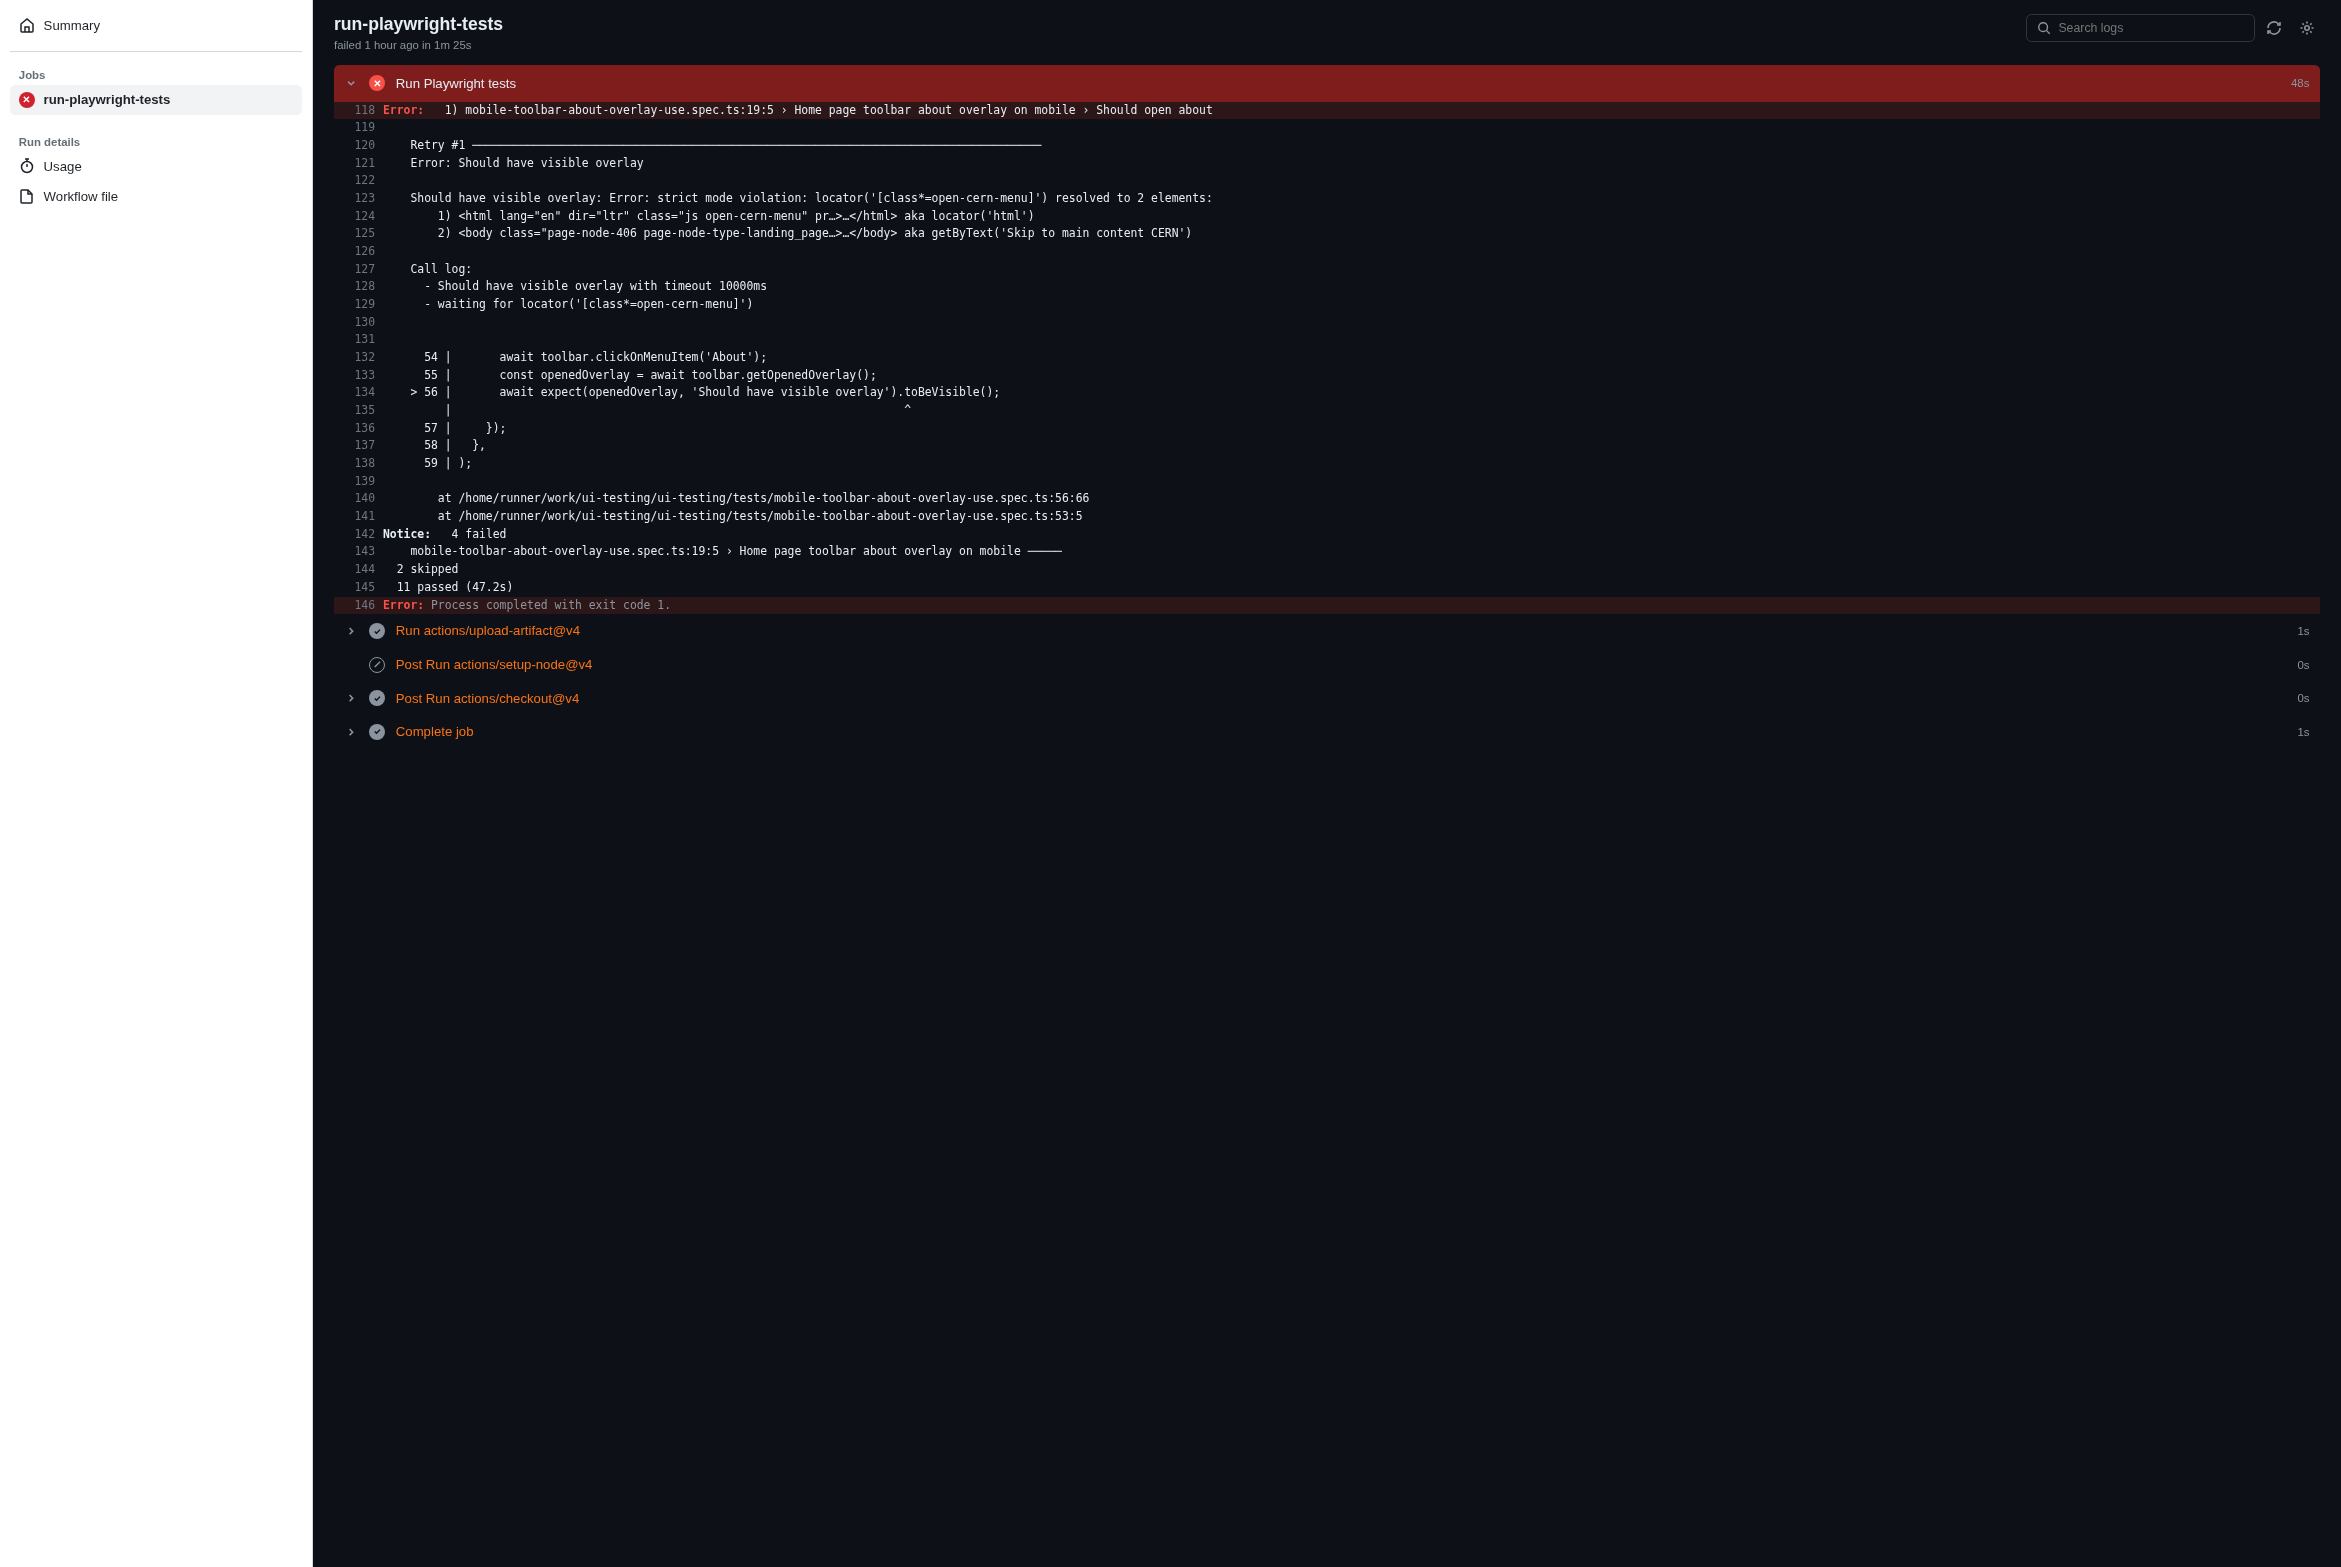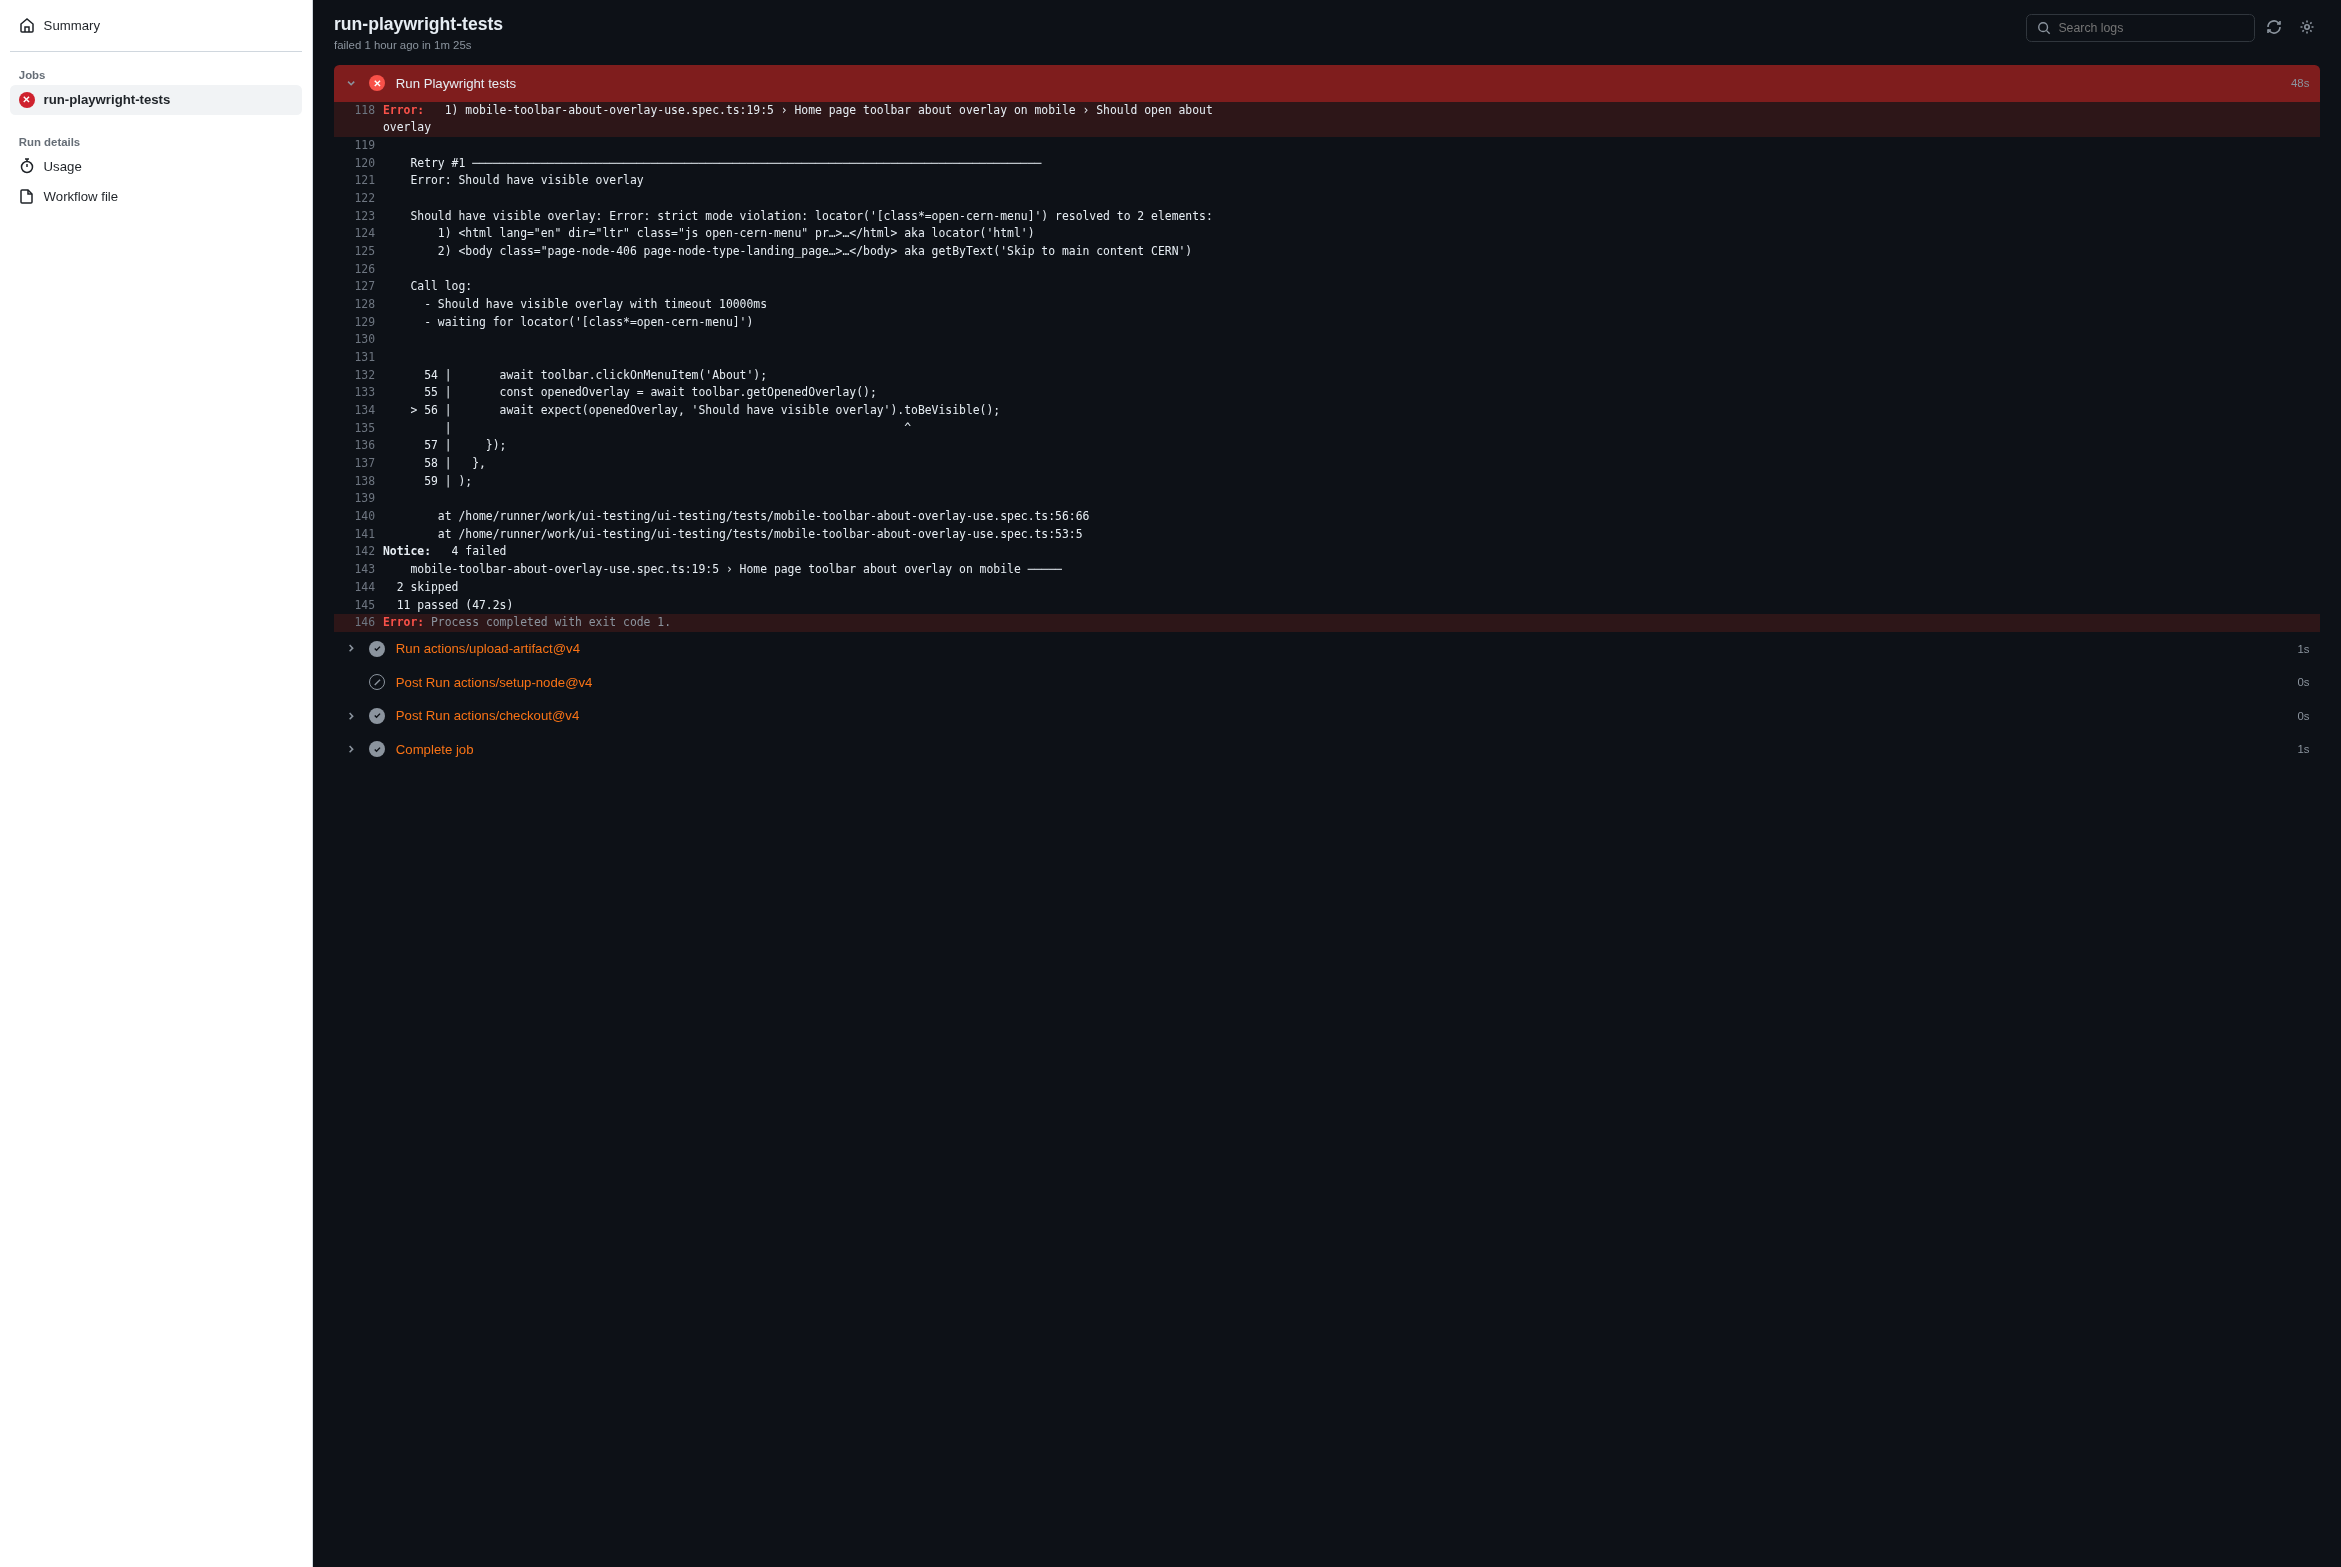--- a/index.html
+++ b/index.html
@@ -11,21 +11,21 @@
 .sidebar-item.active { background: #f1f3f5; font-weight: 600; position: relative; }
 .sidebar-item.active::before { content: ""; position: absolute; left: -14px; top: 5.3px; bottom: 5.3px; width: 3.5px; background: #0969da; border-radius: 1.8px; }
 .sidebar-divider { border: none; border-top: 0.9px solid #d0d7de; margin: 10.6px 0; }
 .sidebar-heading { font-size: 11.4px; color: #656d76; font-weight: 600; padding: 7px 8.8px 3.5px; }
 
 
 .main { flex: 1; background: #0d1117; color: #e6edf3; display: flex; flex-direction: column; overflow: hidden; }
 .main-header { display: flex; align-items: flex-start; justify-content: space-between; padding: 14px 21px; }
 .main-title { font-size: 17.6px; font-weight: 600; color: #e6edf3; }
 .main-subtitle { font-size: 11.4px; color: #8b949e; margin-top: 3.5px; }
-.header-actions { display: flex; align-items: flex-start; gap: 6px; }
+.header-actions { display: flex; align-items: center; gap: 6px; }
 .search-box { display: flex; align-items: center; gap: 7px; background: #0d1117; border: 0.9px solid #30363d; border-radius: 5.3px; padding: 6.2px 10.6px; width: 229px; }
 .search-box input { background: transparent; border: none; outline: none; color: #8b949e; font-size: 12.3px; flex: 1; }
 .icon-btn { background: transparent; border: none; color: #8b949e; cursor: pointer; padding: 5.3px; display: flex; align-items: center; justify-content: center; border-radius: 5.3px; }
 
 
 .steps { flex: 1; overflow-y: auto; padding: 0 21px 21px; }
 .step-row { display: flex; align-items: center; gap: 10.6px; padding: 8.8px 10.6px; cursor: pointer; border-radius: 5.3px; }
 .step-row.expanded { background: #7f1d1d; border-radius: 5.3px 5.3px 0 0; padding: 10.6px; }
 .step-row .step-name { flex: 1; font-size: 13.2px; }
 .step-row.expanded .step-name { color: #e6edf3; font-weight: 500; }
@@ -152,24 +152,20 @@
       </span>
       <span class="step-name">Run Playwright tests</span>
       <span class="step-dur">48s</span>
     </div>
 
     <div class="log-body" id="log-body">
         <div class="log-line err">
           <span class="ln">118</span>
           <span class="lc"><span class="t-err">Error:</span><span> </span><span>  1) mobile-toolbar-about-overlay-use.spec.ts:19:5 › Home page toolbar about overlay on mobile › Should open about</span></span>
         </div>
-        <div class="log-line err">
-          <span class="ln"></span>
-          <span class="lc"><span>overlay</span></span>
-        </div>
         <div class="log-line">
           <span class="ln">119</span>
           <span class="lc"><span></span></span>
         </div>
         <div class="log-line">
           <span class="ln">120</span>
           <span class="lc"><span>    Retry #1 ───────────────────────────────────────────────────────────────────────────────────</span></span>
         </div>
         <div class="log-line">
           <span class="ln">121</span>

